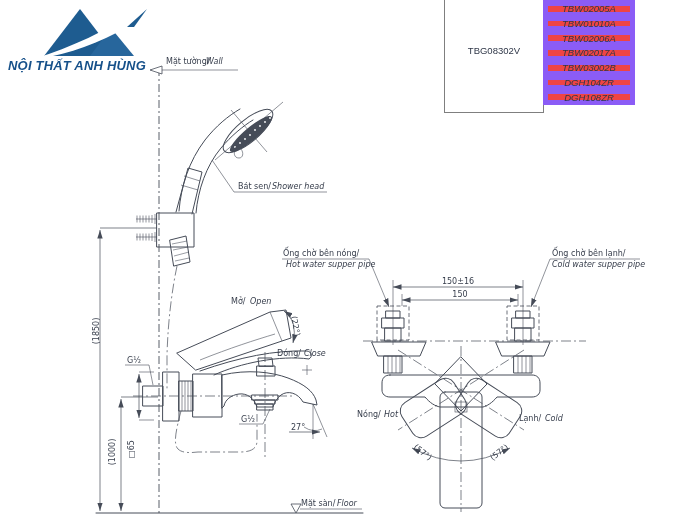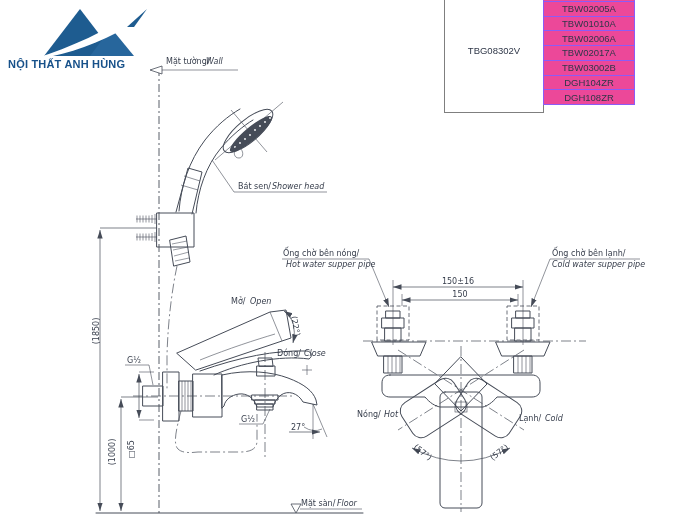--- a/index.html
+++ b/index.html
@@ -1,30 +1,30 @@
 <!DOCTYPE html>
 <html><head>
 <meta charset="utf-8">
 <style>
   html,body{margin:0;padding:0;background:#fff;}
   .stage{position:relative;width:700px;height:530px;background:#ffffff;overflow:hidden;
          font-family:"Liberation Sans",sans-serif;}
   
   .logo{position:absolute;left:8px;top:6px;width:160px;height:74px;}
   .logo-mark{position:absolute;left:22px;top:0;}
-  .logo-text{position:absolute;left:0;top:52px;width:160px;font-size:11px;font-weight:bold;
-             color:#17518a;letter-spacing:.2px;white-space:nowrap;}
+  .logo-text{position:absolute;left:0;top:52px;width:160px;font-size:13px;font-weight:bold;
+             color:#17518a;letter-spacing:.2px;white-space:nowrap;font-style:italic;}
   
   .ptable{position:absolute;left:444px;top:-13px;display:flex;color:#2f3748;
           font-size:9.5px;}
   .ptable .main{width:100px;height:126px;border:1px solid #7f7f7f;display:flex;
                 align-items:center;justify-content:center;box-sizing:border-box;background:#fff;}
   .ptable .col{width:92px;margin-left:-1px;}
-  .ptable .row{height:15.75px;border:1px solid #8b5cf6;margin-top:-1px;display:flex;
-               align-items:center;justify-content:center;box-sizing:border-box;background:#ec4899;}
+  .ptable .row{height:15.75px;border:5px solid #8b5cf6;margin-top:-1px;display:flex;
+               align-items:center;justify-content:center;box-sizing:border-box;background:#ef4444;font-style:italic;}
   
   svg.draw{position:absolute;left:0;top:0;}
   .ln{stroke:#464c58;stroke-width:1;fill:none;stroke-linecap:round;stroke-linejoin:round;}
   .th{stroke:#464c58;stroke-width:.6;fill:none;}
   .hz{stroke:#464c58;stroke-width:.55;fill:none;}
   .cl{stroke:#464c58;stroke-width:.7;fill:none;stroke-dasharray:10 3 2 3;}
   .dsh{stroke:#464c58;stroke-width:.8;fill:none;stroke-dasharray:4 2.5;}
   .wl{stroke:#464c58;stroke-width:.9;fill:none;stroke-dasharray:8 3 2 3;}
   .dim{stroke:#464c58;stroke-width:.7;fill:none;}
   .t{font-family:"DejaVu Sans",sans-serif;font-size:8px;fill:#363d4b;}

